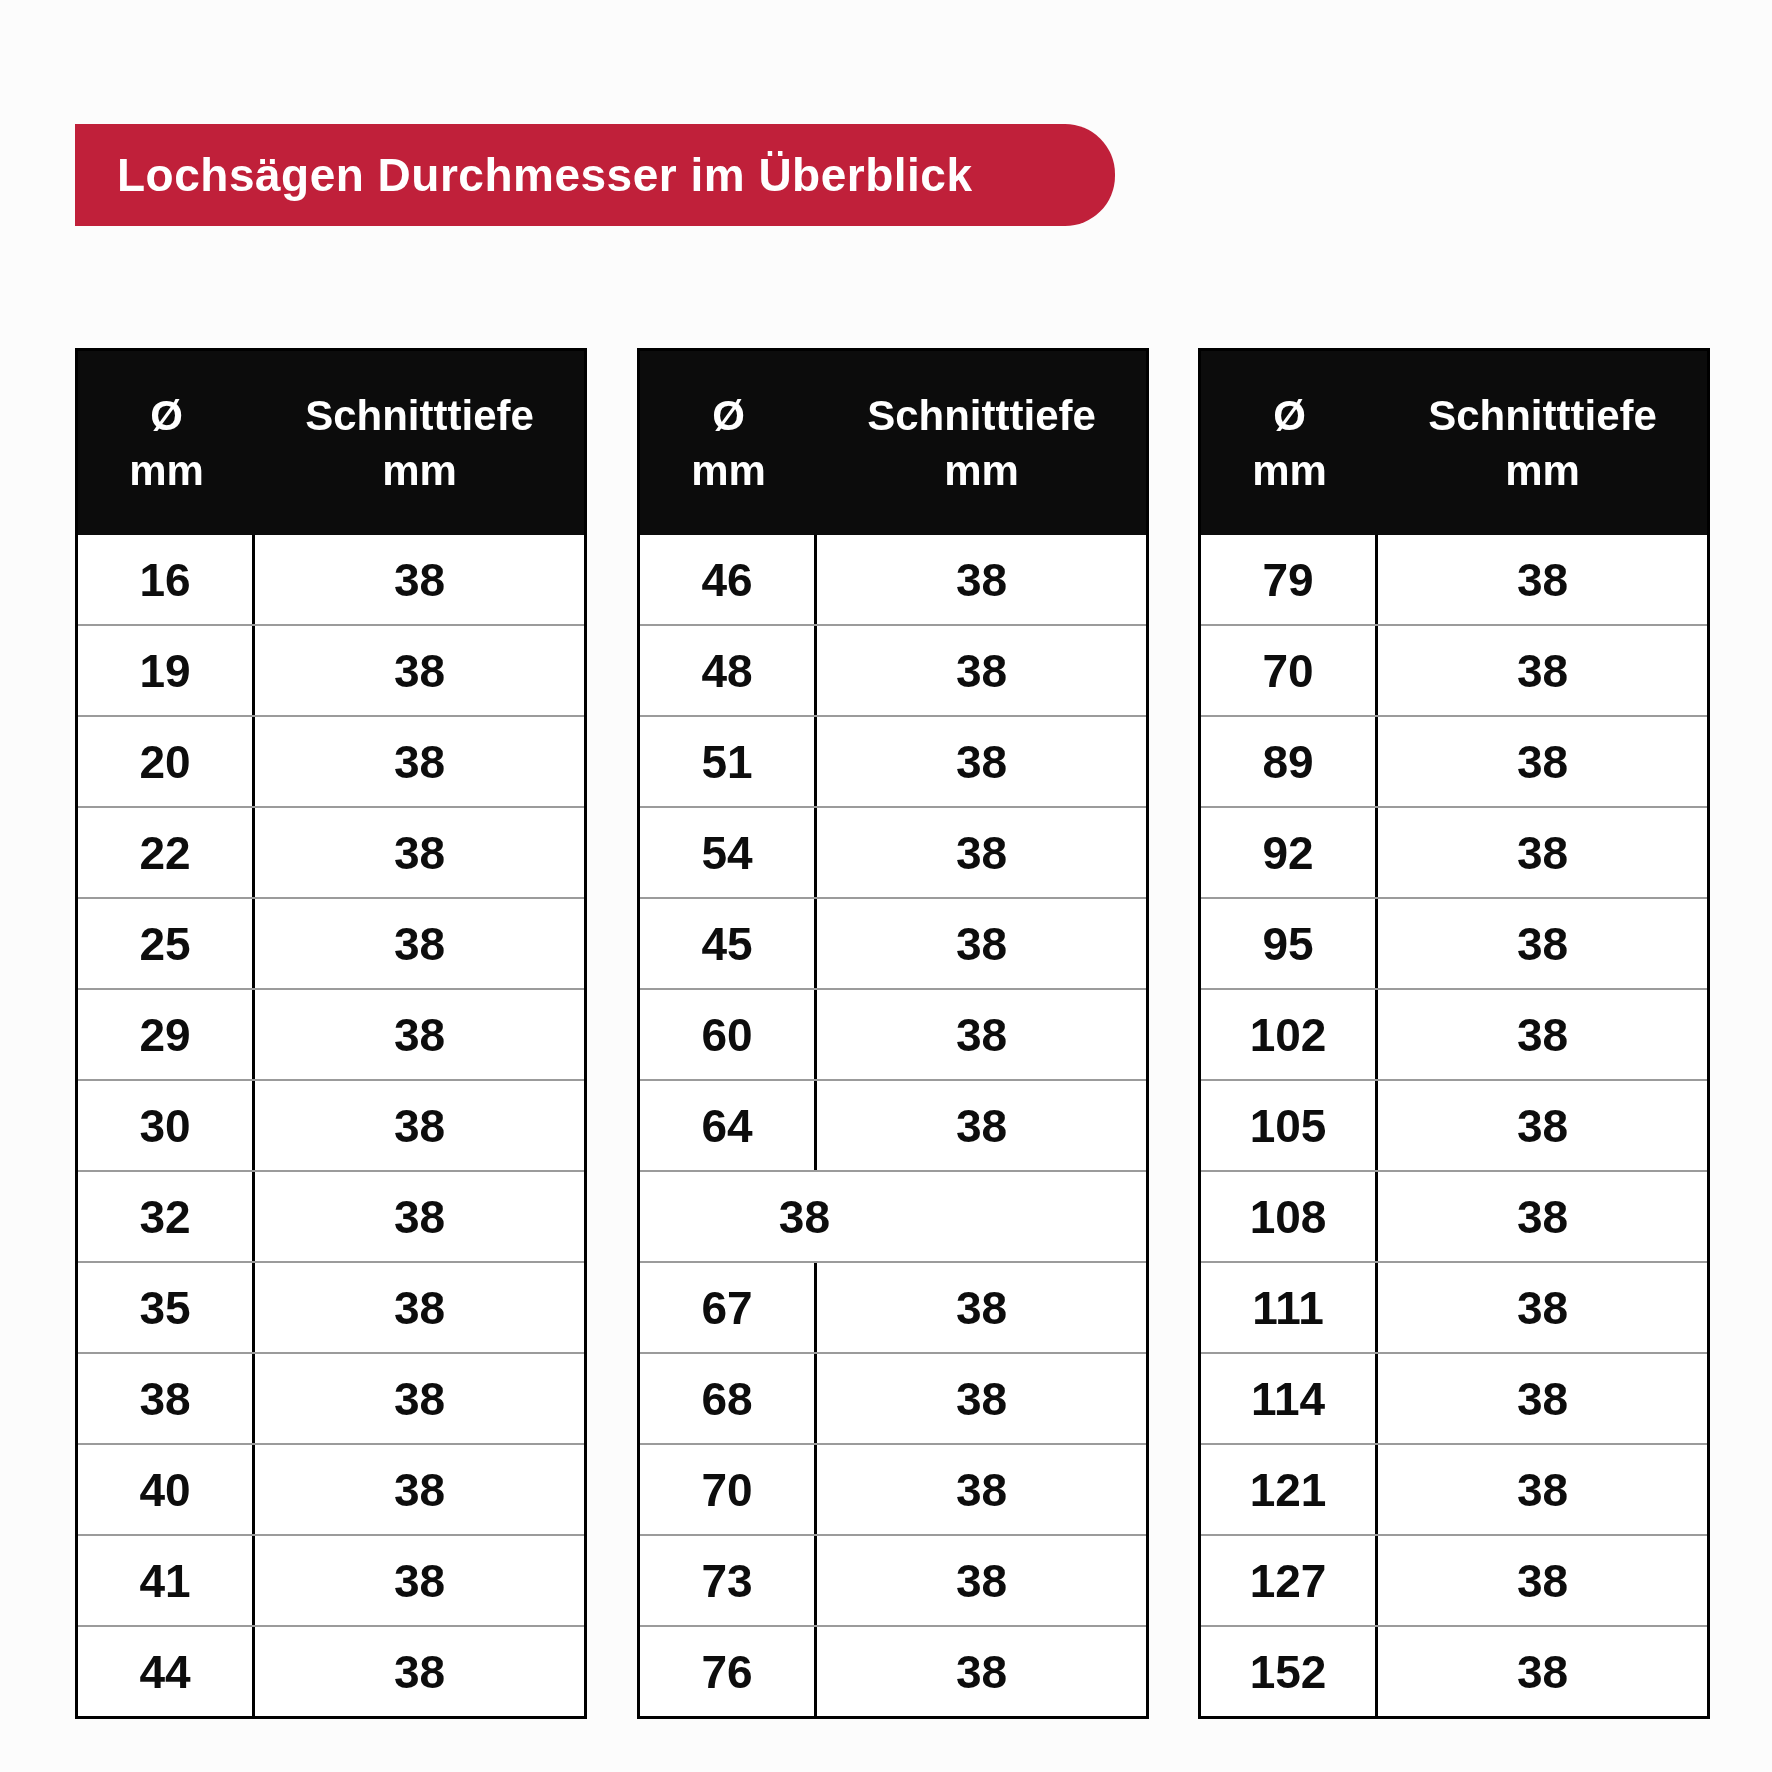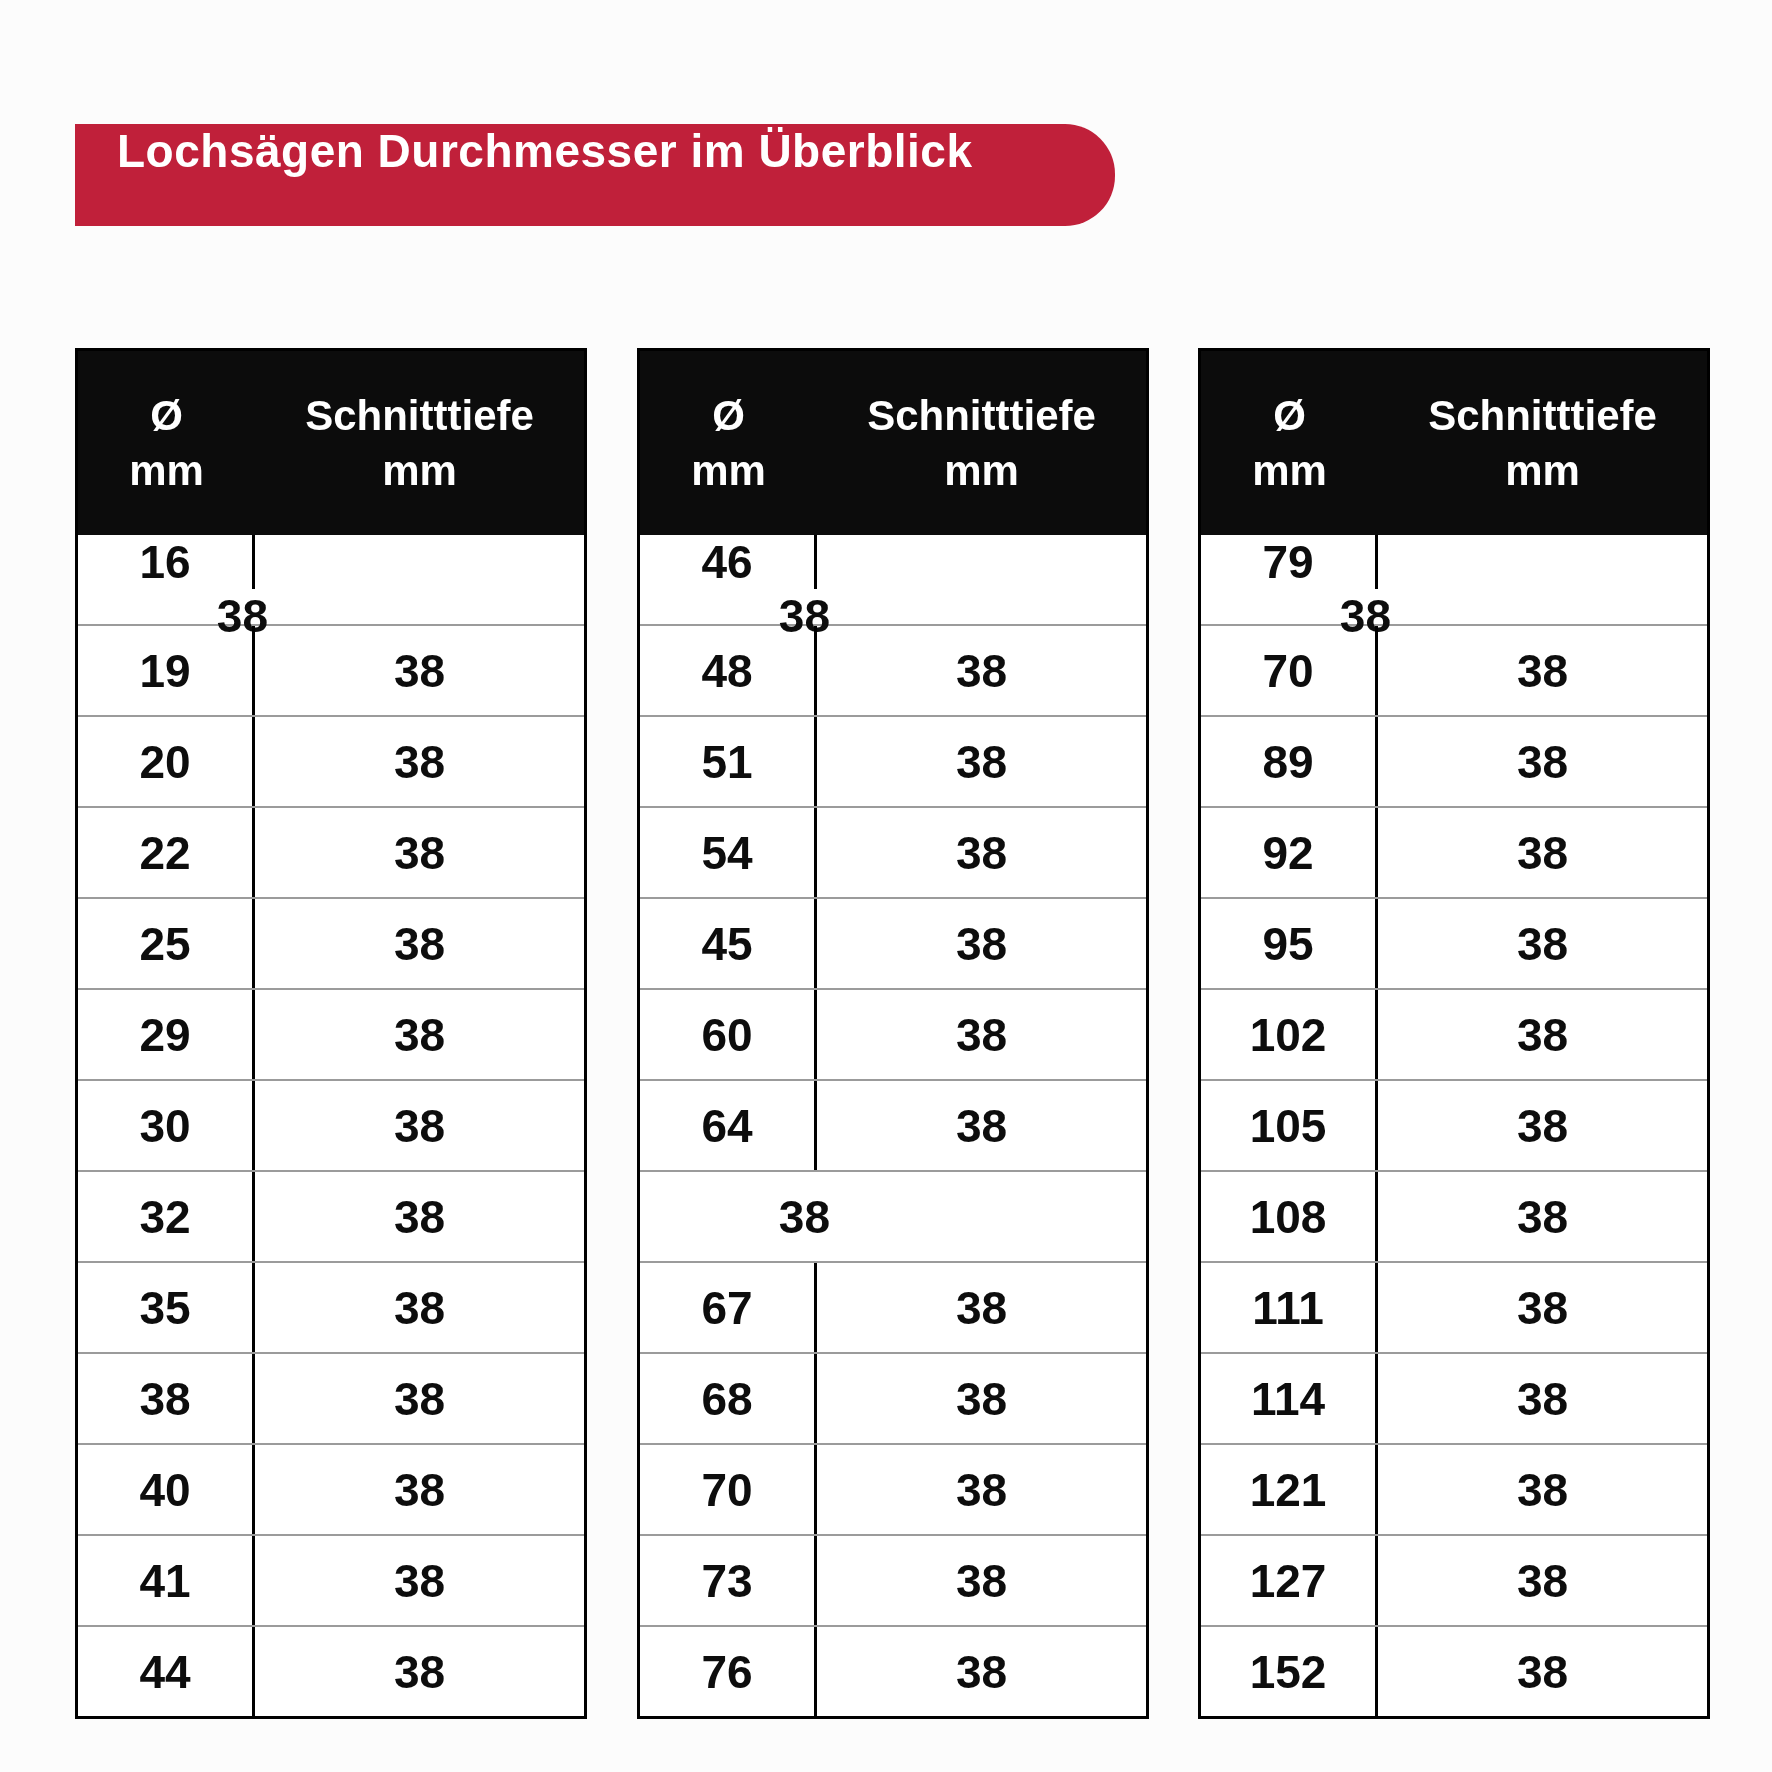--- a/index.html
+++ b/index.html
@@ -18,20 +18,21 @@
   
   .banner {
     position: absolute;
     left: 75px;
     top: 124px;
     width: 1040px;
     height: 102px;
     background: var(--banner-bg, #c0203a);
     border-radius: 0 50px 50px 0;
     display: flex;
+    align-items: center;
     padding-left: 42px;
     box-sizing: border-box;
   }
   .banner-title {
     color: var(--banner-text, #ffffff);
     font-size: 46px;
     font-weight: bold;
     letter-spacing: 0.5px;
     white-space: nowrap;
   }
@@ -65,21 +66,21 @@
     line-height: 1.32;
   }
   .c1 { width: 35%; }
   .c2 { width: 65%; }
 
   .trow {
     display: flex;
     height: 89px;
     border-top: 2px solid var(--row-divider, #9b9b9b);
   }
-  .trow:first-child { border-top: none; flex-direction: column; }
+  .trow:first-child { border-top: none; }
   .tcell {
     display: flex;
     align-items: center;
     justify-content: center;
     font-size: 46px;
     font-weight: bold;
     color: #0d0d0d;
     box-sizing: border-box;
   }
   .trow .c1 { border-right: 3px solid var(--table-border, #000000); }

